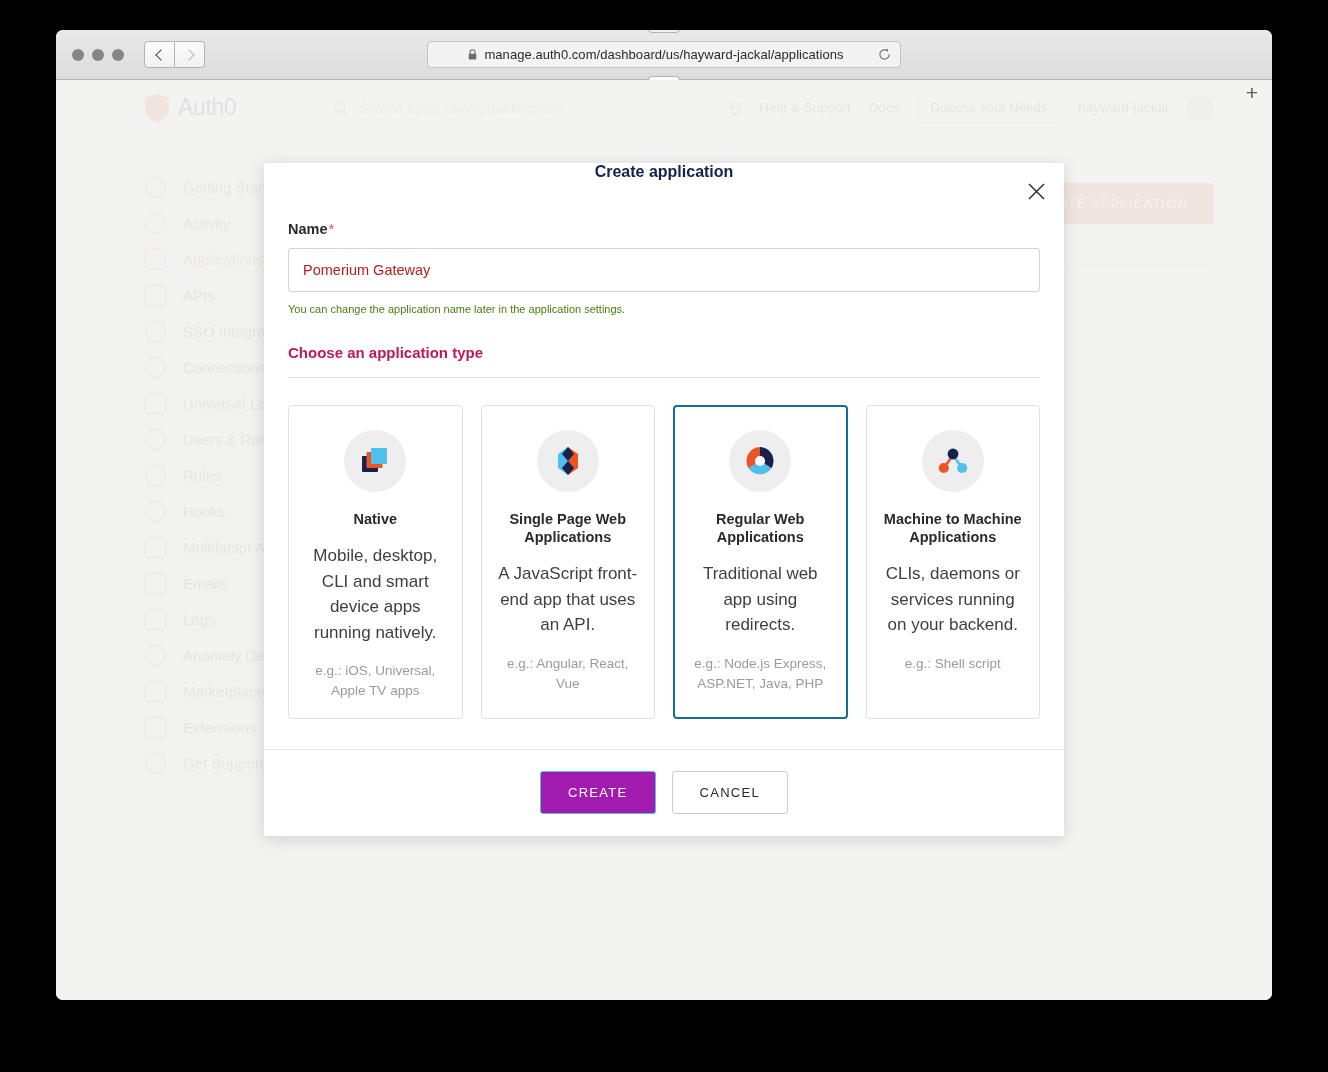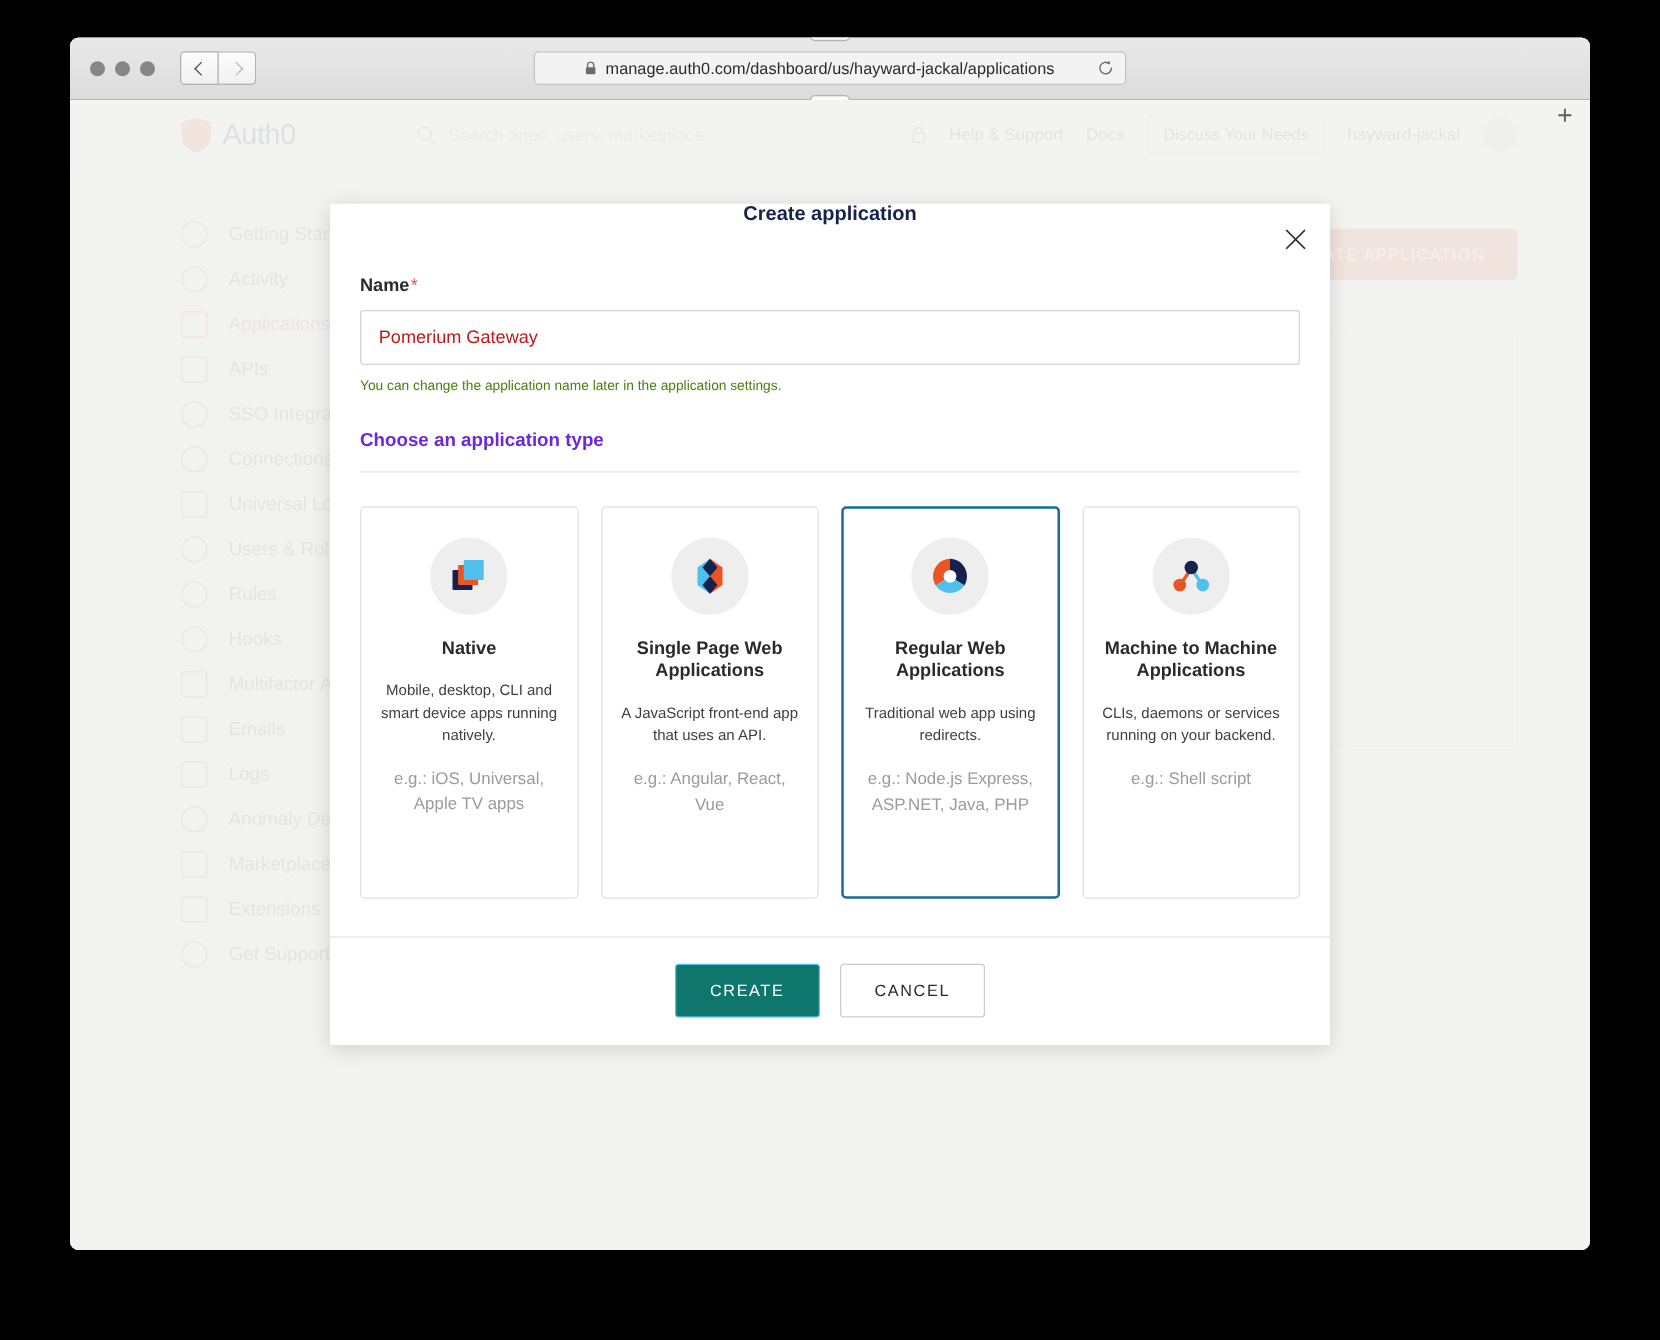--- a/index.html
+++ b/index.html
@@ -332,21 +332,21 @@
   #name-help {
     margin-top: 11px;
     font-size: 11px;
     color: #4d7c0f;
   }
 
   #choose-type-heading {
     margin-top: 29px;
     font-size: 15px;
     font-weight: 700;
-    color: #6d28d9;
+    color: #be185d;
     padding-bottom: 16px;
     border-bottom: 1px solid #e6e6e6;
   }
 
   #type-cards {
     display: flex;
     gap: 18px;
     margin-top: 27px;
     padding-bottom: 30px;
   }
@@ -377,21 +377,21 @@
     justify-content: center;
   }
   .card-title {
     font-size: 14.5px;
     font-weight: 700;
     color: #2a2a2a;
     line-height: 1.25;
     margin-bottom: 15px;
   }
   .card-desc {
-    font-size: 12px;
+    font-size: 17px;
     color: #3f3f3f;
     line-height: 1.5;
     margin-bottom: 16px;
   }
   .card-eg {
     font-size: 13.5px;
     color: #9b9b9b;
     line-height: 1.5;
   }
 
@@ -405,21 +405,21 @@
   .btn {
     font-family: "Liberation Sans", sans-serif;
     font-size: 13px;
     letter-spacing: 1.3px;
     border-radius: 3px;
     padding: 13px 27px;
     border: 1px solid transparent;
     cursor: pointer;
   }
   #btn-create {
-    background: #0f766e;
+    background: #a21caf;
     color: #ffffff;
     border-color: #4fbfeb;
   }
   #btn-cancel {
     background: #ffffff;
     color: #2a2a2a;
     border-color: #cdcdcd;
   }
 </style>
 </head>

